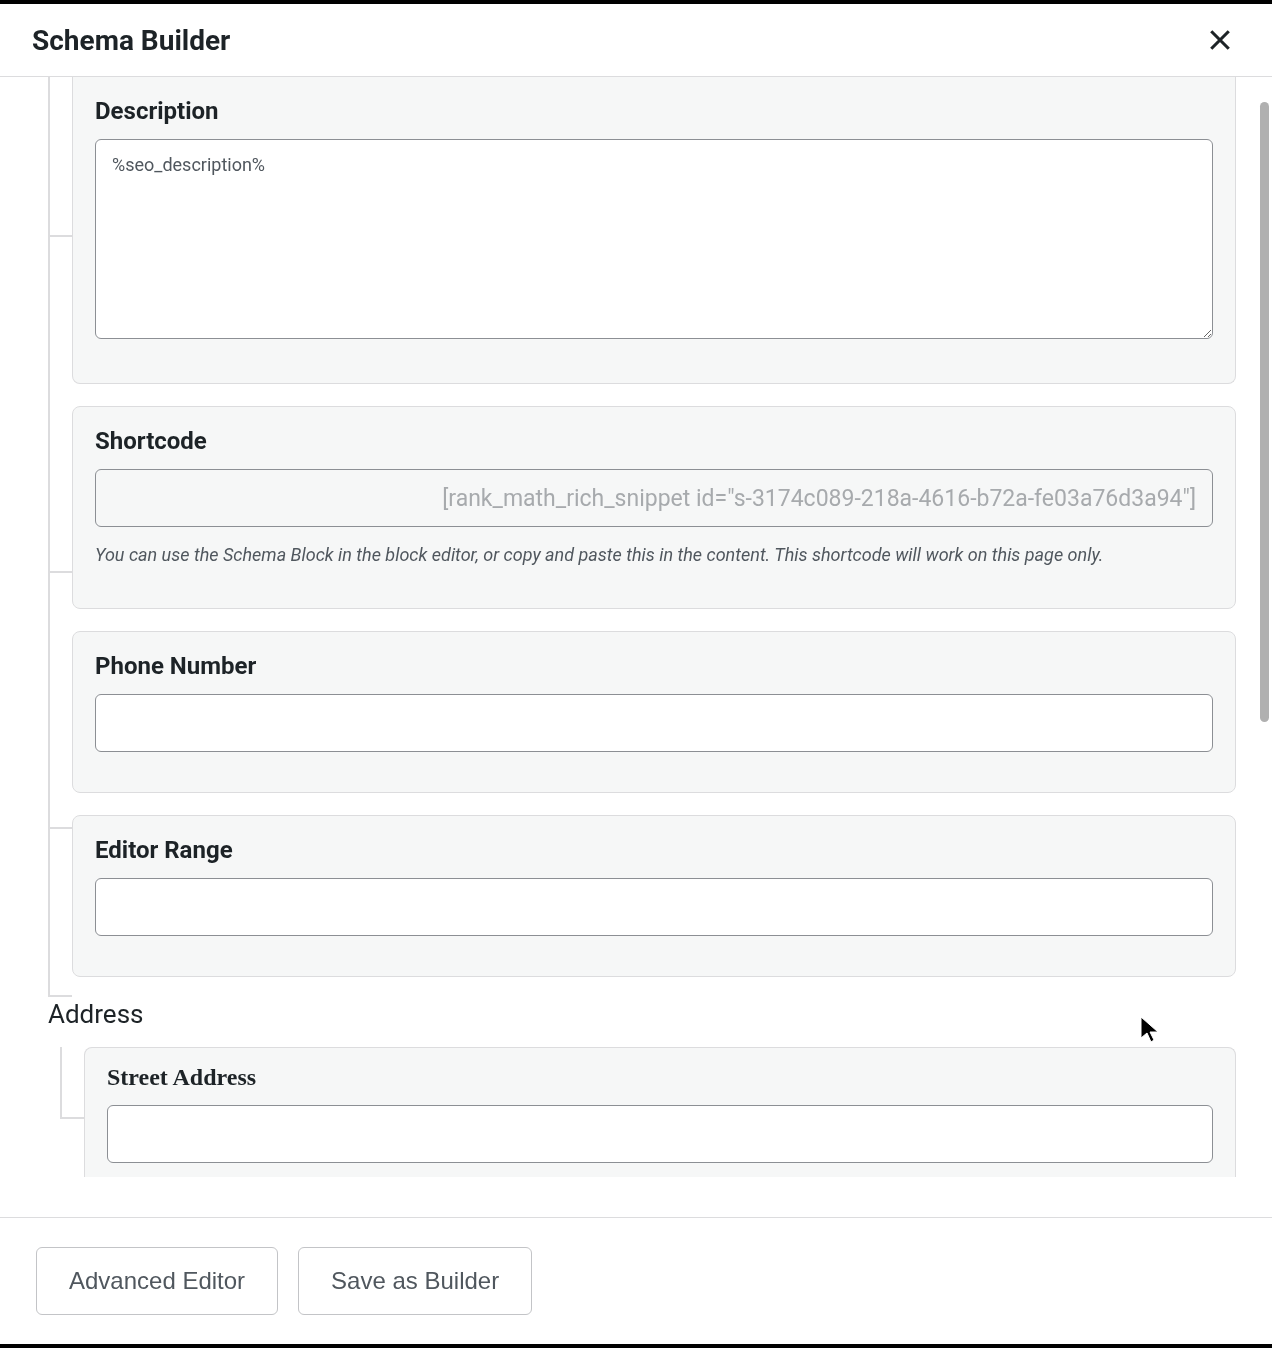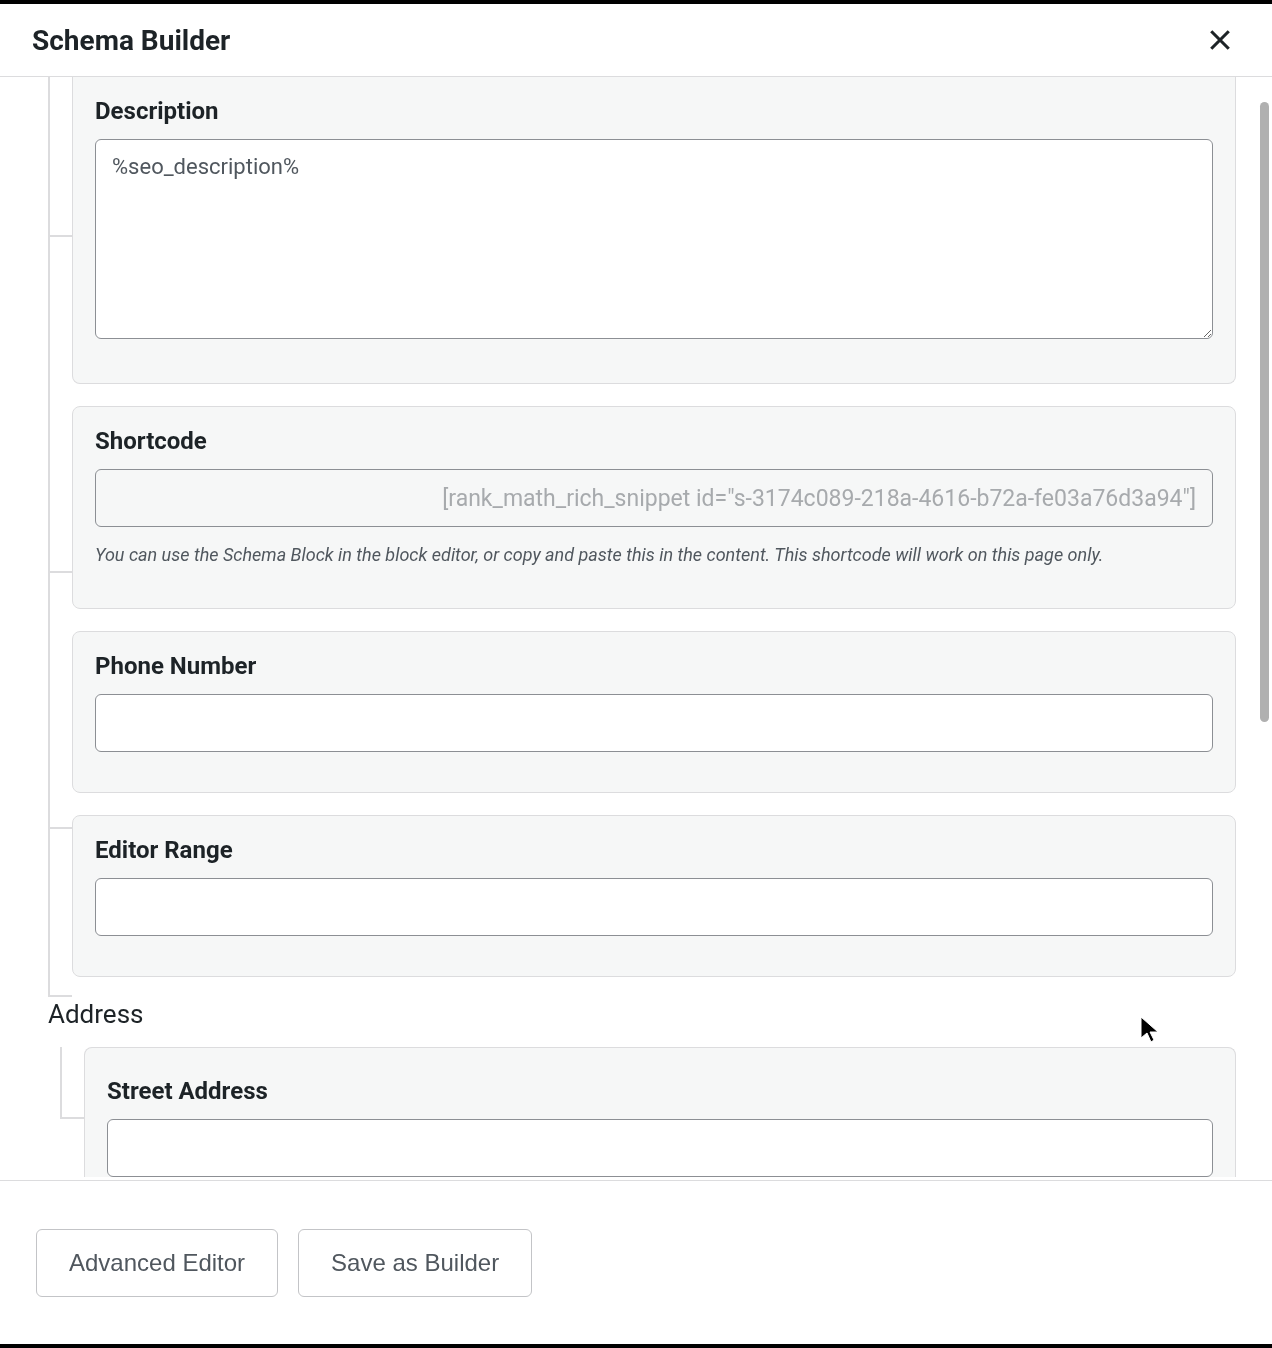--- a/index.html
+++ b/index.html
@@ -97,21 +97,21 @@
       font-size: 26px;
       font-weight: 400;
       color: #1d2327;
       margin-bottom: 18px;
       margin-top: 10px;
     }
     .textarea-input {
       width: 100%;
       min-height: 200px;
       padding: 12px 16px;
-      font-size: 22px;
+      font-size: 18px;
       color: #50575e;
       border: 1px solid #8c8f94;
       border-radius: 6px;
       background: #fff;
       resize: vertical;
       font-family: inherit;
       line-height: 1.4;
     }
     .text-input {
       width: 100%;
@@ -147,28 +147,29 @@
       position: relative;
       padding-left: 36px;
     }
     .nested-card {
       background: #f6f7f7;
       border: 1px solid #dcdcde;
       border-radius: 8px;
       border-bottom: none;
       border-bottom-left-radius: 0;
       border-bottom-right-radius: 0;
-      padding: 29px 22px 24px 22px;
+      padding: 16px 22px 24px 22px;
+      font-family: Liberation Serif, serif;
     }
     .modal-footer {
       position: absolute;
       bottom: 4px;
       left: 0;
       right: 0;
-      height: 164px;
+      height: 127px;
       border-top: 1px solid #dcdcde;
       display: flex;
       align-items: center;
       justify-content: space-between;
       padding: 0 36px;
       background: #fff;
     }
     .footer-left {
       display: flex;
       gap: 20px;

